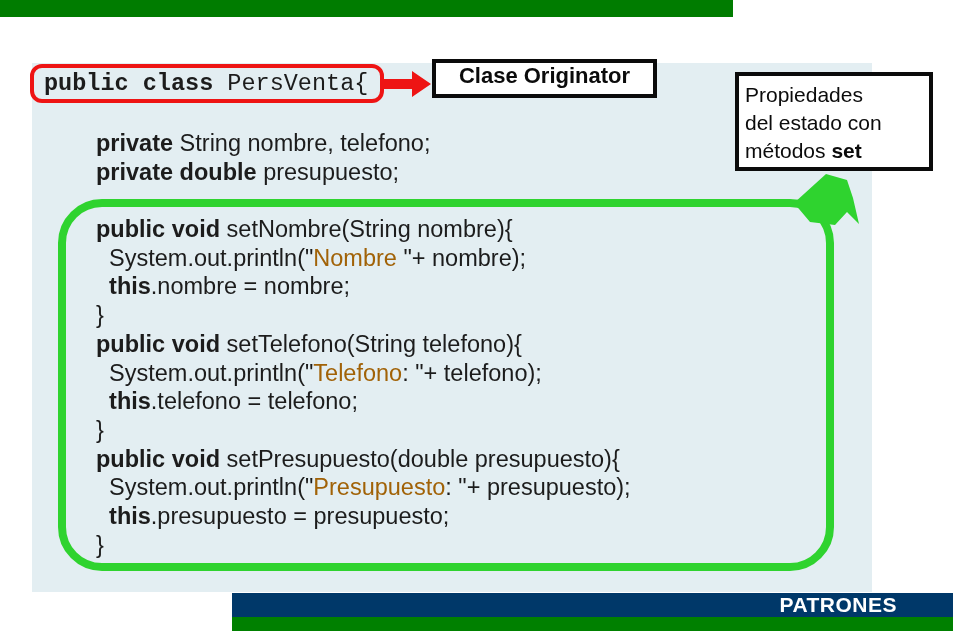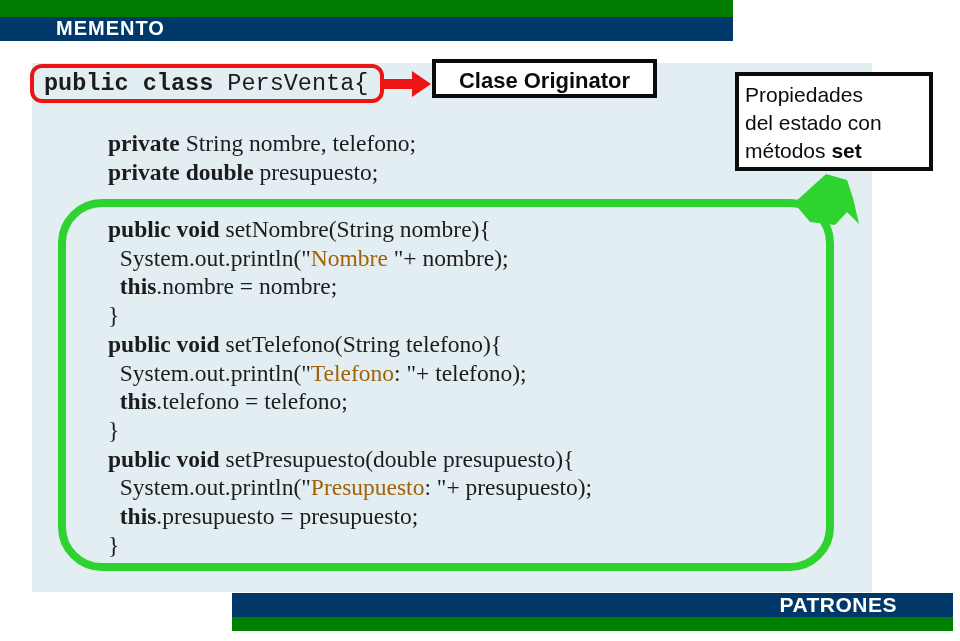--- a/index.html
+++ b/index.html
@@ -20,56 +20,53 @@
              border:8px solid #2fd32f;border-radius:44px;}
 
   
   .banner{position:absolute;left:30px;top:64px;width:346px;height:31px;background:#e3eef2;
           border:4px solid #ee1414;border-radius:12px;
           font-family:"Liberation Mono",monospace;font-size:23.5px;color:#1c1c1c;}
   .banner .line{height:31px;line-height:31px;white-space:pre;padding-left:10px;border-radius:15px;}
 
   
   .codeblock{position:absolute;left:32px;top:129px;width:840px;
-             font-family:Liberation Serif, serif;font-size:23.5px;color:#1c1c1c;padding-left:12px;}
+             font-family:Liberation Sans, sans-serif;font-size:23.5px;color:#1c1c1c;}
   .codeblock .line{height:28.7px;line-height:28.7px;white-space:pre;padding-left:64px;}
 
   .seg-kw{font-weight:bold;}
   .seg-str{color:#a16207;}
   .seg-plain{}
 
   
   .arrow-svg{position:absolute;left:384px;top:68px;}
 
   
   .originator{position:absolute;left:432px;top:59px;width:217px;height:31px;background:#ffffff;
-              border:4px solid #0b0b0b;display:flex;align-items:flex-end;justify-content:center;
+              border:4px solid #0b0b0b;display:flex;align-items:flex-start;justify-content:center;
               font-weight:bold;font-size:22px;color:#0b0b0b;}
   .prop-note{position:absolute;left:735px;top:72px;width:184px;height:86px;background:#ffffff;
              border:4px solid #0b0b0b;padding:5px 0 0 6px;font-size:21px;color:#0b0b0b;}
   .prop-note .line{height:28px;line-height:28px;white-space:pre;}
 
   
   .tail-svg{position:absolute;left:780px;top:165px;}
 
   
   .bar-navy-bottom{position:absolute;left:232px;top:593px;width:721px;height:24px;background:#003869;}
   .footer-title{position:absolute;right:56px;top:0;height:24px;line-height:24px;color:#ffffff;
                 font-weight:bold;font-size:21px;letter-spacing:0.5px;}
   .bar-green-bottom{position:absolute;left:232px;top:617px;width:721px;height:14px;background:#008000;}
 </style>
 </head>
 <body>
 
 <div class="slide">
 
   <div class="bar-green-top"></div>
-  <div class="bar-navy-top">
-    <span class="header-title">MEMENTO</span>
-  </div>
 
   <div class="code-panel"></div>
 
   <div class="highlight"></div>
 
   <svg class="tail-svg" width="90" height="70" viewBox="0 0 90 70">
     <polygon points="14,38 46,9 67,15 73,33 79,59 67,47 55,60 30,57" fill="#2fd32f"></polygon>
   </svg>
 
   <div class="codeblock">

